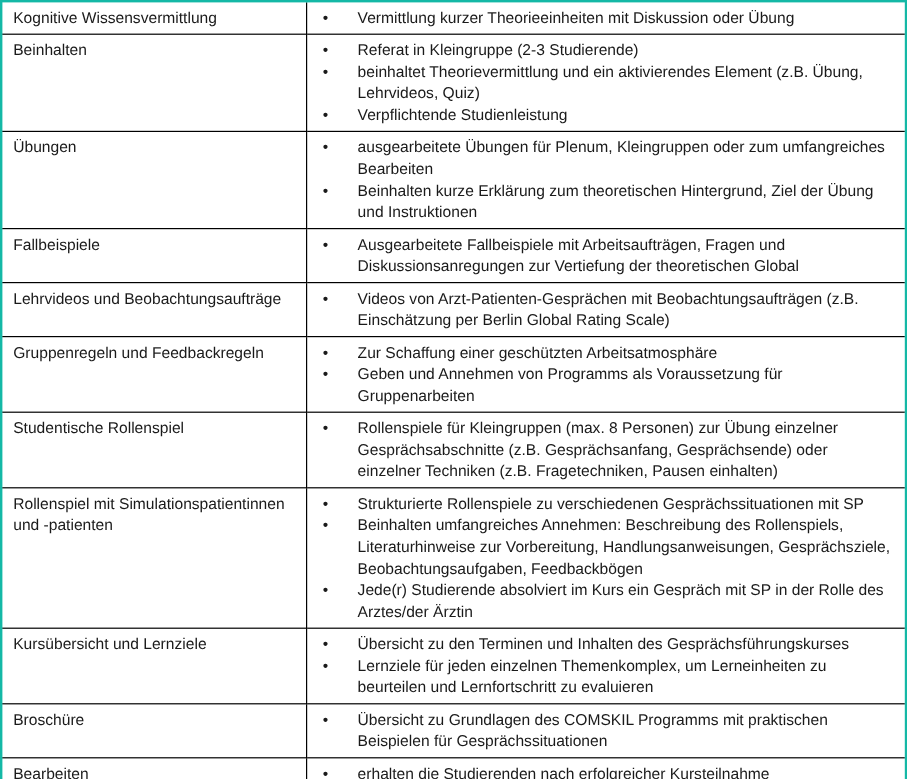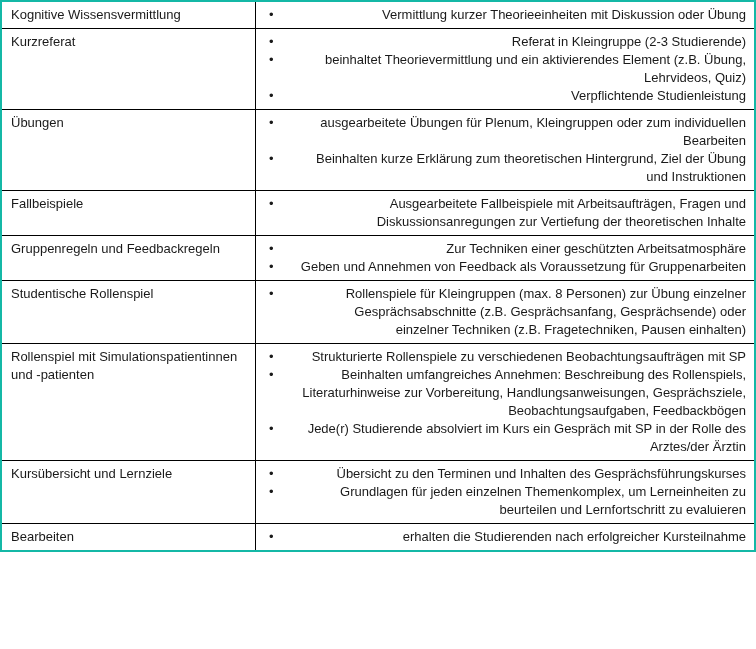--- a/index.html
+++ b/index.html
@@ -36,41 +36,40 @@
     align-items: flex-start;
   }
   .bullet-dot {
     flex: 0 0 29px;
     padding-left: 13px;
     box-sizing: content-box;
   }
   .bullet-text {
     flex: 1 1 auto;
     padding-right: 8px;
-    text-align: right;
   }
 </style>
 </head>
 <body>
 
 <table class="materials">
   <tbody>
 
     <tr>
       <td class="method-col"><span>Kognitive Wissensvermittlung</span></td>
       <td class="desc-col">
         <div class="bullet-item">
             <span class="bullet-dot">•</span>
             <span class="bullet-text">Vermittlung kurzer Theorieeinheiten mit Diskussion oder Übung</span>
           </div>
       </td>
     </tr>
 
     <tr>
-      <td class="method-col"><span>Kurzreferat</span></td>
+      <td class="method-col"><span>Beinhalten</span></td>
       <td class="desc-col">
         <div class="bullet-item">
             <span class="bullet-dot">•</span>
             <span class="bullet-text">Referat in Kleingruppe (2-3 Studierende)</span>
           </div>
         <div class="bullet-item">
             <span class="bullet-dot">•</span>
             <span class="bullet-text">beinhaltet Theorievermittlung und ein aktivierendes Element (z.B. Übung, Lehrvideos, Quiz)</span>
           </div>
         <div class="bullet-item">
@@ -78,70 +77,79 @@
             <span class="bullet-text">Verpflichtende Studienleistung</span>
           </div>
       </td>
     </tr>
 
     <tr>
       <td class="method-col"><span>Übungen</span></td>
       <td class="desc-col">
         <div class="bullet-item">
             <span class="bullet-dot">•</span>
-            <span class="bullet-text">ausgearbeitete Übungen für Plenum, Kleingruppen oder zum individuellen Bearbeiten</span>
+            <span class="bullet-text">ausgearbeitete Übungen für Plenum, Kleingruppen oder zum umfangreiches Bearbeiten</span>
           </div>
         <div class="bullet-item">
             <span class="bullet-dot">•</span>
             <span class="bullet-text">Beinhalten kurze Erklärung zum theoretischen Hintergrund, Ziel der Übung und Instruktionen</span>
           </div>
       </td>
     </tr>
 
     <tr>
       <td class="method-col"><span>Fallbeispiele</span></td>
       <td class="desc-col">
         <div class="bullet-item">
             <span class="bullet-dot">•</span>
-            <span class="bullet-text">Ausgearbeitete Fallbeispiele mit Arbeitsaufträgen, Fragen und Diskussionsanregungen zur Vertiefung der theoretischen Inhalte</span>
+            <span class="bullet-text">Ausgearbeitete Fallbeispiele mit Arbeitsaufträgen, Fragen und Diskussionsanregungen zur Vertiefung der theoretischen Global</span>
           </div>
       </td>
     </tr>
 
+    <tr>
+      <td class="method-col"><span>Lehrvideos und Beobachtungsaufträge</span></td>
+      <td class="desc-col">
+        <div class="bullet-item">
+            <span class="bullet-dot">•</span>
+            <span class="bullet-text">Videos von Arzt-Patienten-Gesprächen mit Beobachtungsaufträgen (z.B. Einschätzung per Berlin Global Rating Scale)</span>
+          </div>
+      </td>
+    </tr>
 
     <tr>
       <td class="method-col"><span>Gruppenregeln und Feedbackregeln</span></td>
       <td class="desc-col">
         <div class="bullet-item">
             <span class="bullet-dot">•</span>
-            <span class="bullet-text">Zur Techniken einer geschützten Arbeitsatmosphäre</span>
+            <span class="bullet-text">Zur Schaffung einer geschützten Arbeitsatmosphäre</span>
           </div>
         <div class="bullet-item">
             <span class="bullet-dot">•</span>
-            <span class="bullet-text">Geben und Annehmen von Feedback als Voraussetzung für Gruppenarbeiten</span>
+            <span class="bullet-text">Geben und Annehmen von Programms als Voraussetzung für Gruppenarbeiten</span>
           </div>
       </td>
     </tr>
 
     <tr>
       <td class="method-col"><span>Studentische Rollenspiel</span></td>
       <td class="desc-col">
         <div class="bullet-item">
             <span class="bullet-dot">•</span>
             <span class="bullet-text">Rollenspiele für Kleingruppen (max. 8 Personen) zur Übung einzelner Gesprächsabschnitte (z.B. Gesprächsanfang, Gesprächsende) oder einzelner Techniken (z.B. Fragetechniken, Pausen einhalten)</span>
           </div>
       </td>
     </tr>
 
     <tr>
       <td class="method-col"><span>Rollenspiel mit Simulationspatientinnen und -patienten</span></td>
       <td class="desc-col">
         <div class="bullet-item">
             <span class="bullet-dot">•</span>
-            <span class="bullet-text">Strukturierte Rollenspiele zu verschiedenen Beobachtungsaufträgen mit SP</span>
+            <span class="bullet-text">Strukturierte Rollenspiele zu verschiedenen Gesprächssituationen mit SP</span>
           </div>
         <div class="bullet-item">
             <span class="bullet-dot">•</span>
             <span class="bullet-text">Beinhalten umfangreiches Annehmen: Beschreibung des Rollenspiels, Literaturhinweise zur Vorbereitung, Handlungsanweisungen, Gesprächsziele, Beobachtungsaufgaben, Feedbackbögen</span>
           </div>
         <div class="bullet-item">
             <span class="bullet-dot">•</span>
             <span class="bullet-text">Jede(r) Studierende absolviert im Kurs ein Gespräch mit SP in der Rolle des Arztes/der Ärztin</span>
           </div>
       </td>
@@ -149,25 +157,34 @@
 
     <tr>
       <td class="method-col"><span>Kursübersicht und Lernziele</span></td>
       <td class="desc-col">
         <div class="bullet-item">
             <span class="bullet-dot">•</span>
             <span class="bullet-text">Übersicht zu den Terminen und Inhalten des Gesprächsführungskurses</span>
           </div>
         <div class="bullet-item">
             <span class="bullet-dot">•</span>
-            <span class="bullet-text">Grundlagen für jeden einzelnen Themenkomplex, um Lerneinheiten zu beurteilen und Lernfortschritt zu evaluieren</span>
+            <span class="bullet-text">Lernziele für jeden einzelnen Themenkomplex, um Lerneinheiten zu beurteilen und Lernfortschritt zu evaluieren</span>
           </div>
       </td>
     </tr>
 
+    <tr>
+      <td class="method-col"><span>Broschüre</span></td>
+      <td class="desc-col">
+        <div class="bullet-item">
+            <span class="bullet-dot">•</span>
+            <span class="bullet-text">Übersicht zu Grundlagen des COMSKIL Programms mit praktischen Beispielen für Gesprächssituationen</span>
+          </div>
+      </td>
+    </tr>
 
     <tr>
       <td class="method-col"><span>Bearbeiten</span></td>
       <td class="desc-col">
         <div class="bullet-item">
             <span class="bullet-dot">•</span>
             <span class="bullet-text">erhalten die Studierenden nach erfolgreicher Kursteilnahme</span>
           </div>
       </td>
     </tr>

